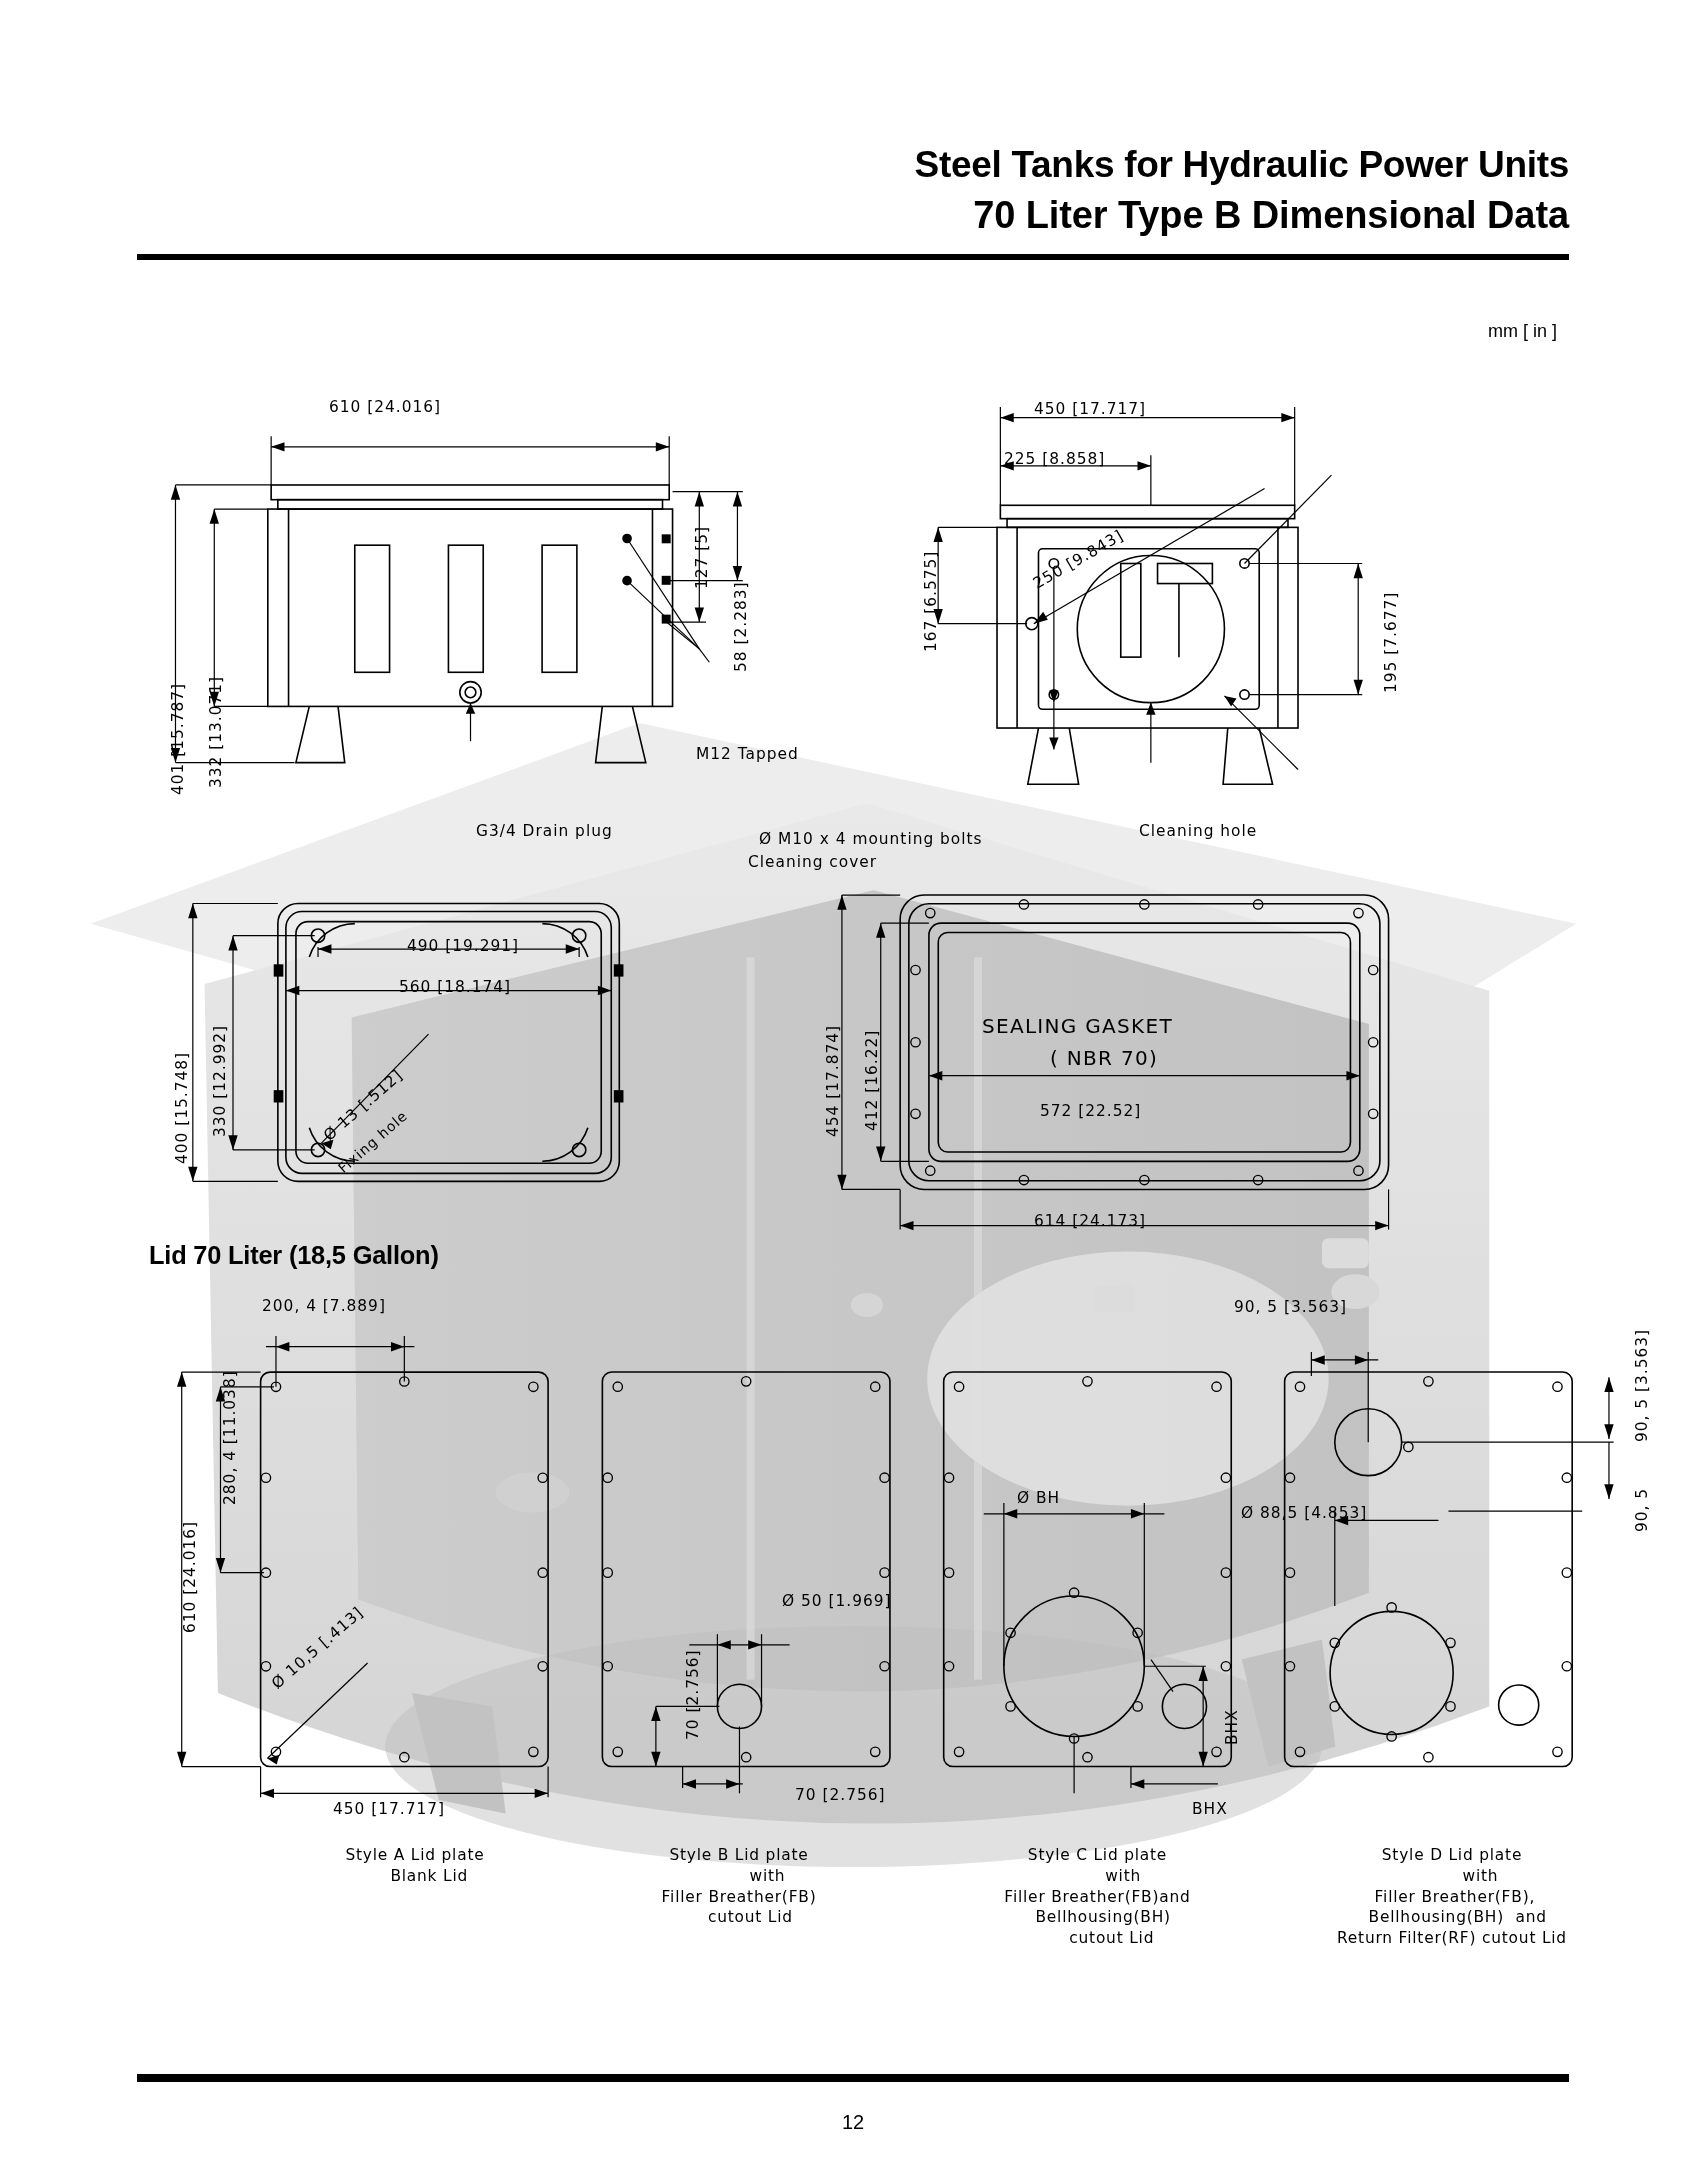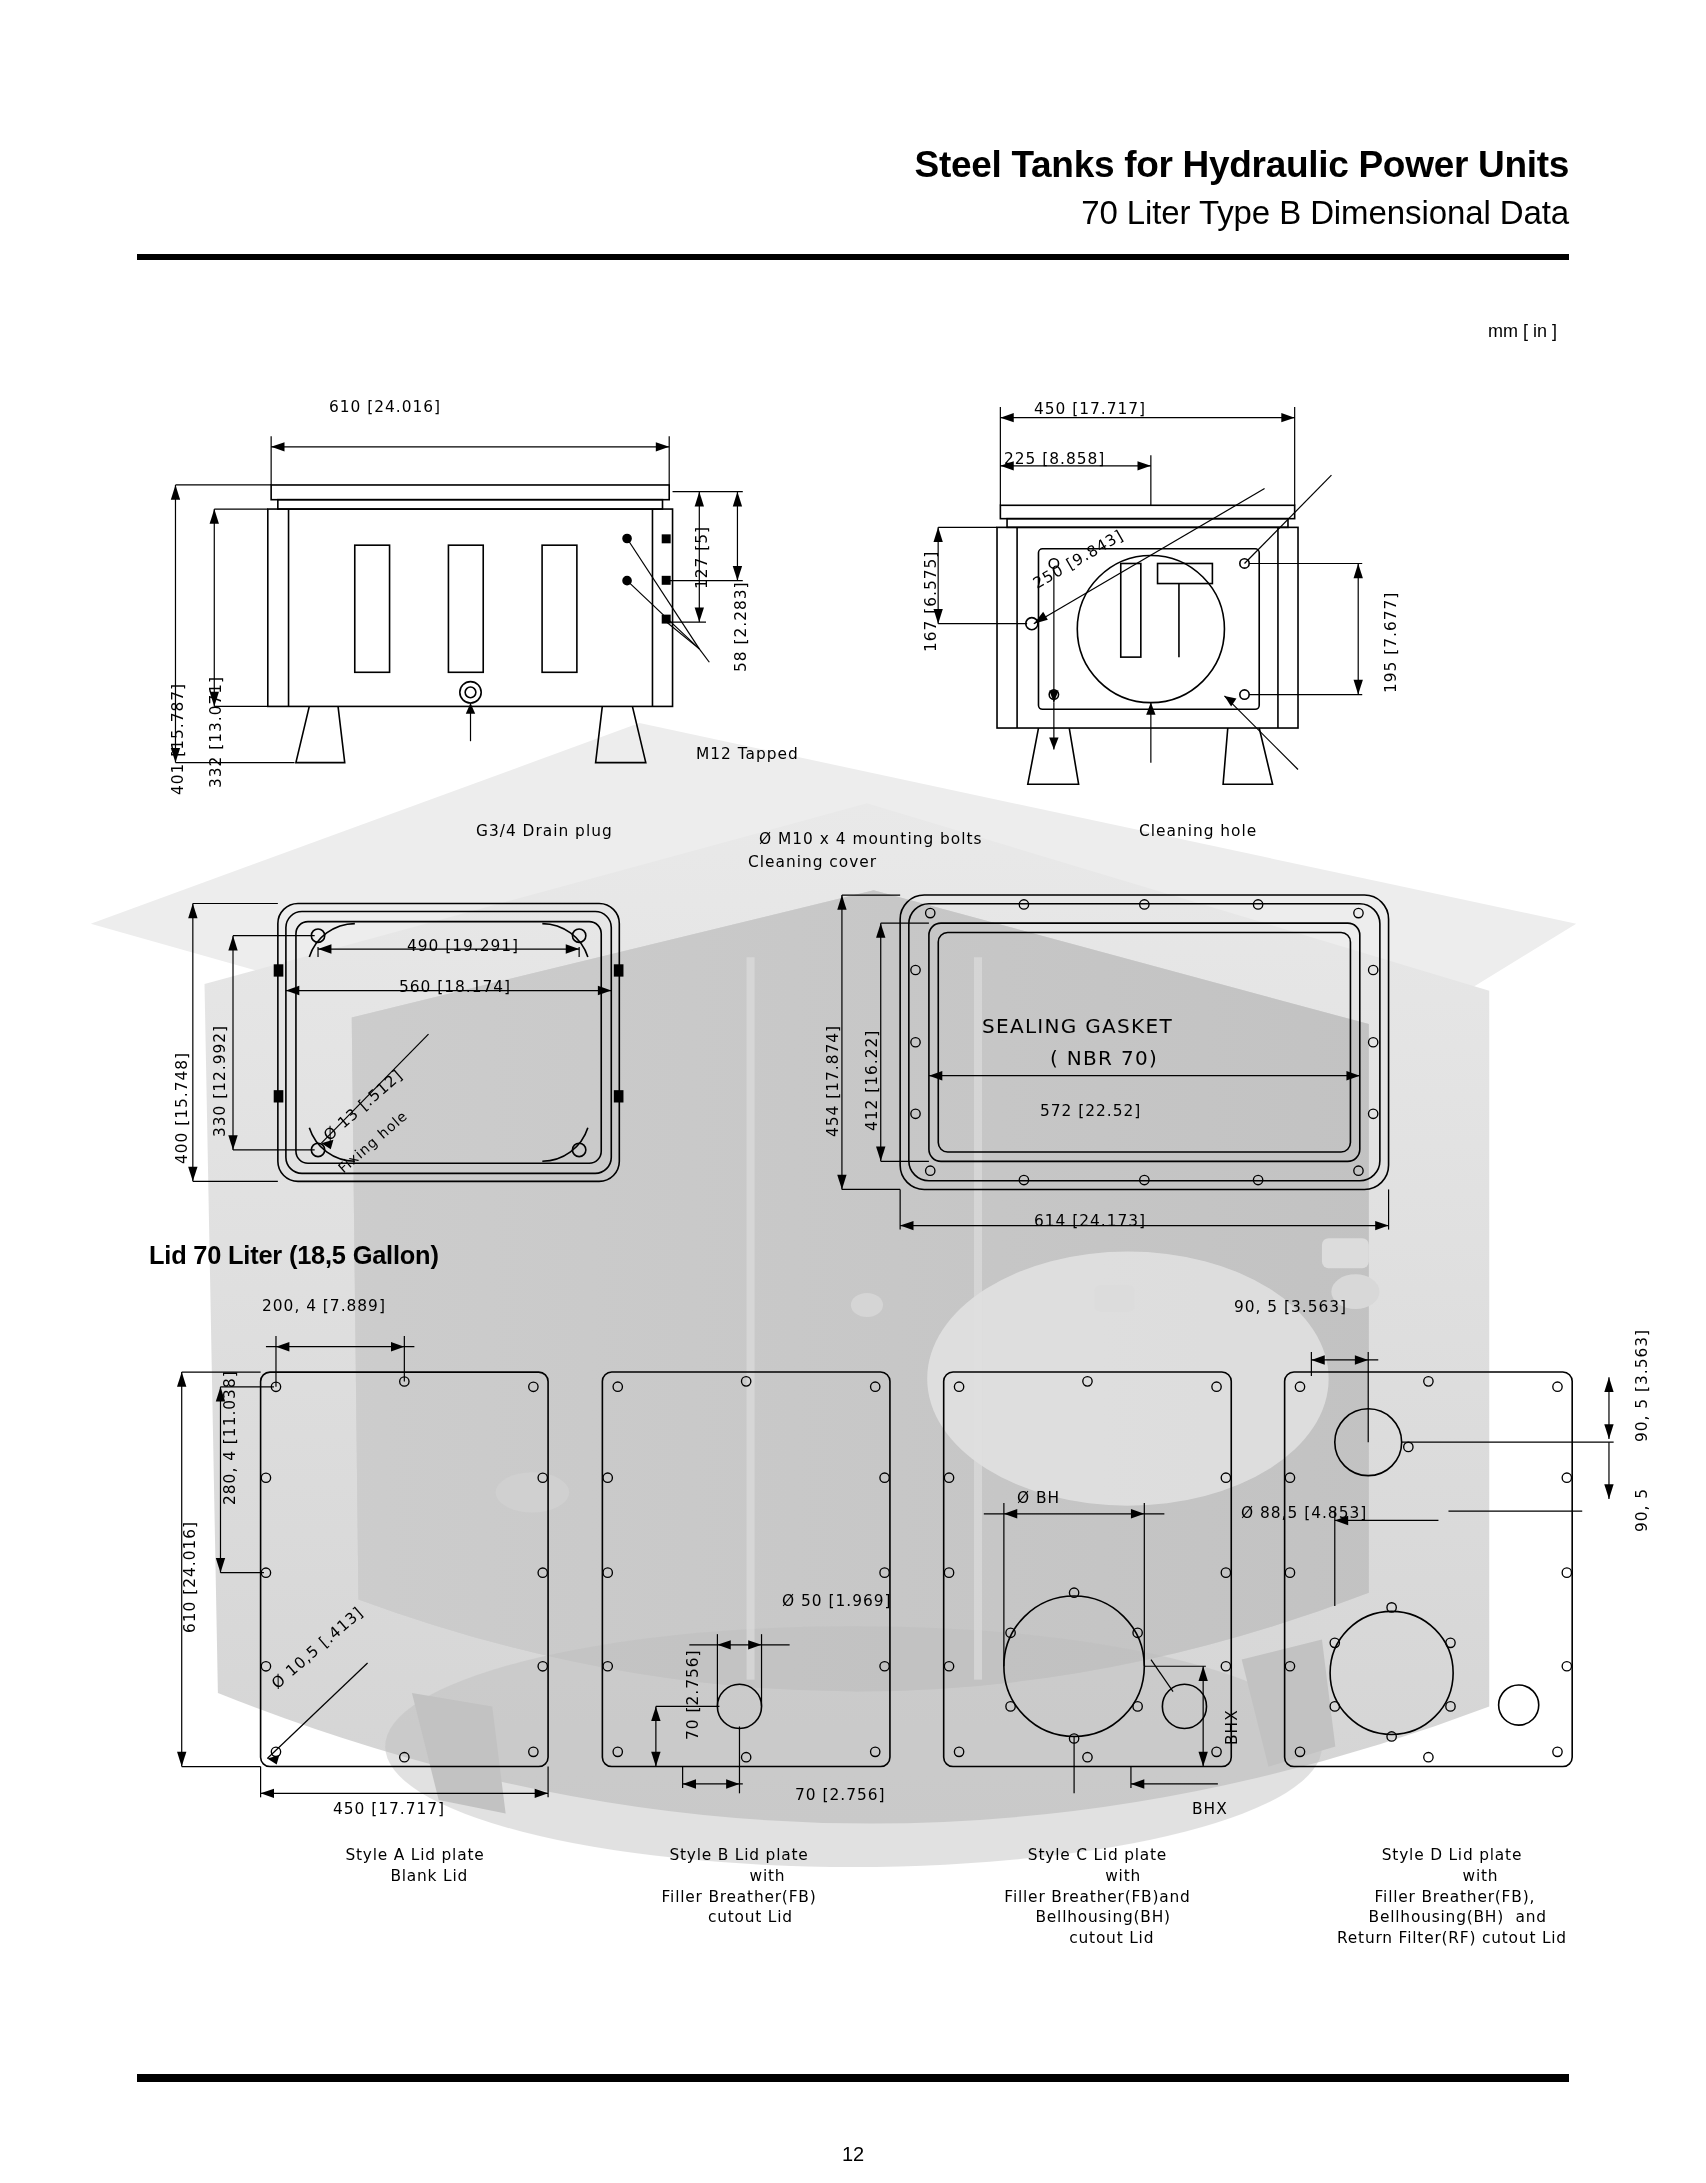--- a/index.html
+++ b/index.html
@@ -15,21 +15,21 @@
 
   
   .hdr { position:absolute; left:0; right:0; top:0; }
   .hdr-t1 {
     position:absolute; right:137px; top:144px;
     font-size:37px; font-weight:bold; letter-spacing:-0.3px;
     white-space:nowrap;
   }
   .hdr-t2 {
     position:absolute; right:137px; top:194px;
-    font-size:33px; font-weight:normal; letter-spacing:-0.1px;
+    font-size:38px; font-weight:bold; letter-spacing:-0.1px;
     white-space:nowrap;
   }
   .hdr-rule {
     position:absolute; left:137px; right:137px; top:254px;
     height:6px; background:#000;
   }
   .sect-title {
     position:absolute; left:149px; top:312px;
     font-size:25.4px; font-weight:bold; letter-spacing:-0.2px;
     white-space:nowrap;
@@ -44,21 +44,21 @@
     white-space:nowrap;
   }
 
   
   .ftr-rule {
     position:absolute; left:137px; right:137px; top:2074px;
     height:8px; background:#000;
   }
   .ftr-num {
     position:absolute; left:0; right:0; top:2111px;
-    text-align:center; font-size:20px;margin-top:32px;
+    text-align:center; font-size:20px;
   }
 
   
   .ghost { position:absolute; left:64px; top:703px; width:1539px; height:1271px; opacity:1; }
   .ghost svg { width:100%; height:100%; display:block; }
 
   
   .dwg { position:absolute; }
   .dwg svg { display:block; overflow:visible; }
 

